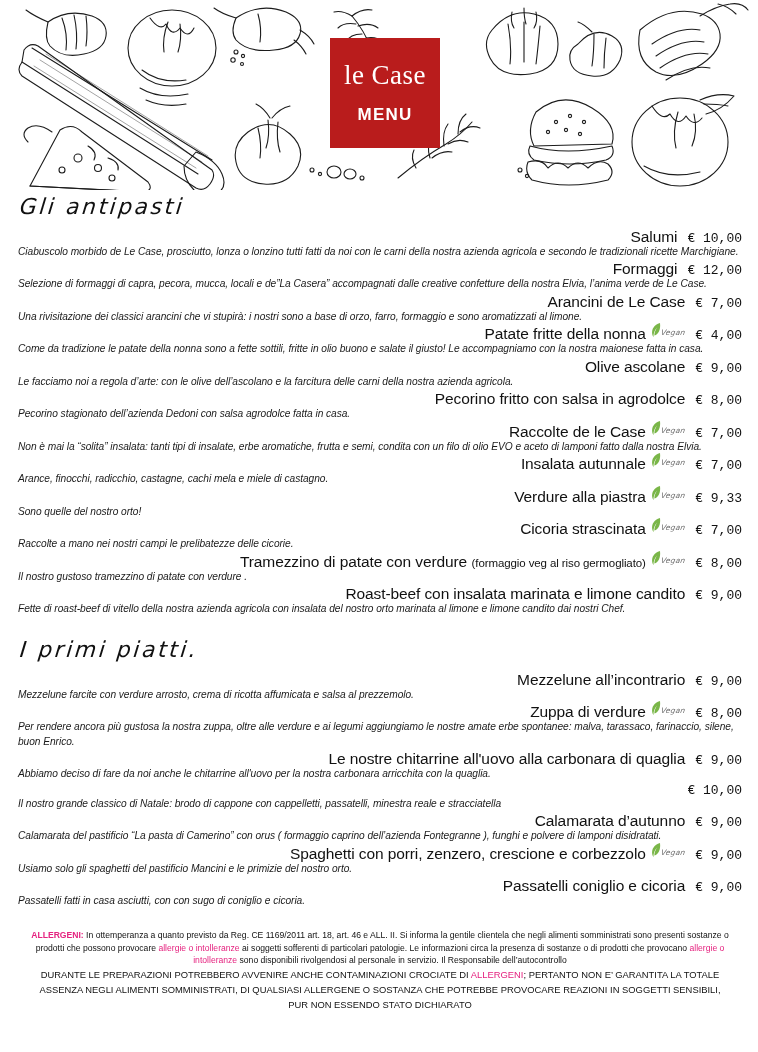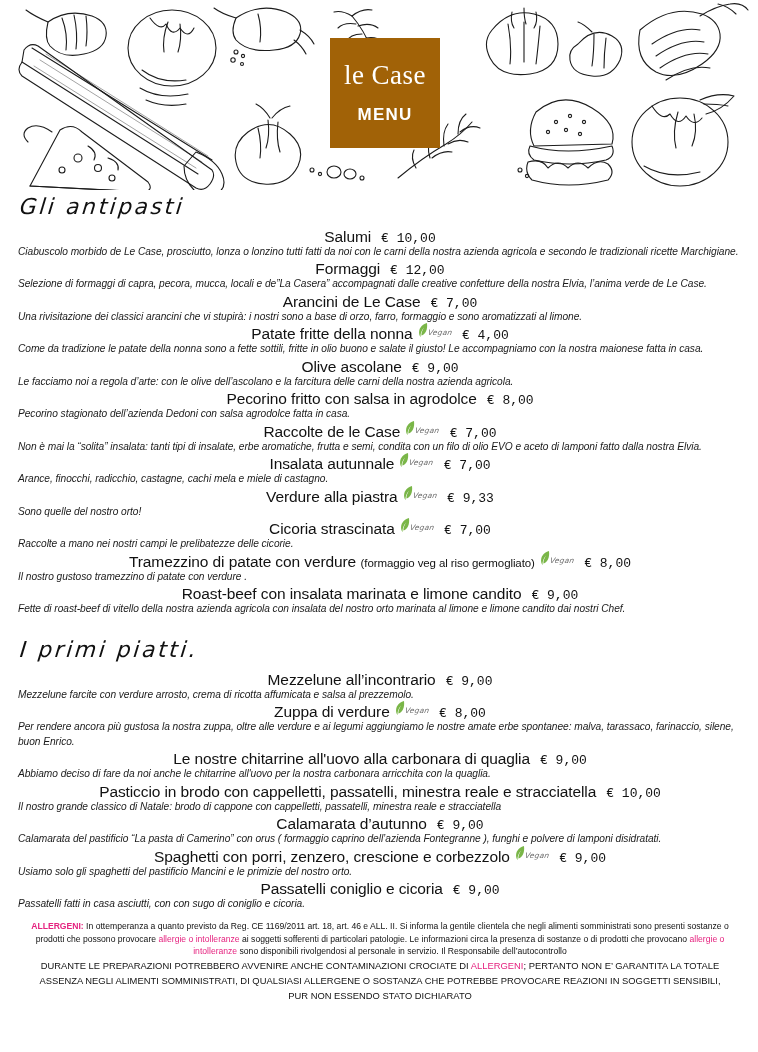--- a/index.html
+++ b/index.html
@@ -29,21 +29,21 @@
     left: 0; top: 0;
     width: 758px;
     height: 190px;
   }
   .logo-box {
     position: absolute;
     left: 330px;
     top: 38px;
     width: 110px;
     height: 110px;
-    background: #a16207;
+    background: #b91c1c;
     display: flex;
     flex-direction: column;
     align-items: center;
     justify-content: center;
     z-index: 5;
   }
   .logo-name {
     font-family: "Liberation Serif", serif;
     color: #ffffff;
     font-size: 27px;
@@ -79,21 +79,21 @@
   .section-primi {
     margin-top: 20px;
   }
 
   .item {
     margin-bottom: 1px;
   }
   .item-row {
     display: flex;
     align-items: baseline;
-    justify-content: center;
+    justify-content: flex-end;
     width: 100%;
   }
   .item-name {
     font-size: 15.5px;
     font-weight: normal;
     color: #111;
     letter-spacing: -0.1px;
     white-space: nowrap;
   }
   .item-sub {
@@ -139,21 +139,21 @@
     font-family: "DejaVu Sans", sans-serif;
     font-style: italic;
     font-size: 7.5px;
     color: #6d6d6d;
     letter-spacing: 0.2px;
     transform: skewX(-8deg);
   }
 
   
   .allergen-block {
-    margin-top: 8px;
+    margin-top: 20px;
     padding: 0 12px;
     text-align: center;
   }
   .allergen-p {
     font-size: 8.6px;
     line-height: 1.5;
     color: #111;
     text-align: center;
   }
   .allergen-p .hl {
@@ -415,21 +415,20 @@
       </div>
       <div class="item">
         <div class="item-row">
           <div><span class="item-name">Le nostre chitarrine all'uovo alla carbonara di quaglia</span></div>
           <div class="item-price">€ 9,00</div>
         </div>
         <div class="item-desc">Abbiamo deciso di fare da noi anche le chitarrine all'uovo per la nostra carbonara arricchita con la quaglia.</div>
       </div>
       <div class="item">
         <div class="item-row">
-          <div><span class="item-name">Pasticcio in brodo con cappelletti, passatelli, minestra reale e stracciatella</span></div>
           <div class="item-price">€ 10,00</div>
         </div>
         <div class="item-desc">Il nostro grande classico di Natale: brodo di cappone con cappelletti, passatelli, minestra reale e stracciatella</div>
       </div>
       <div class="item">
         <div class="item-row">
           <div><span class="item-name">Calamarata d’autunno</span></div>
           <div class="item-price">€ 9,00</div>
         </div>
         <div class="item-desc">Calamarata del pastificio “La pasta di Camerino” con orus ( formaggio caprino dell’azienda Fontegranne ), funghi e polvere di lamponi disidratati.</div>

